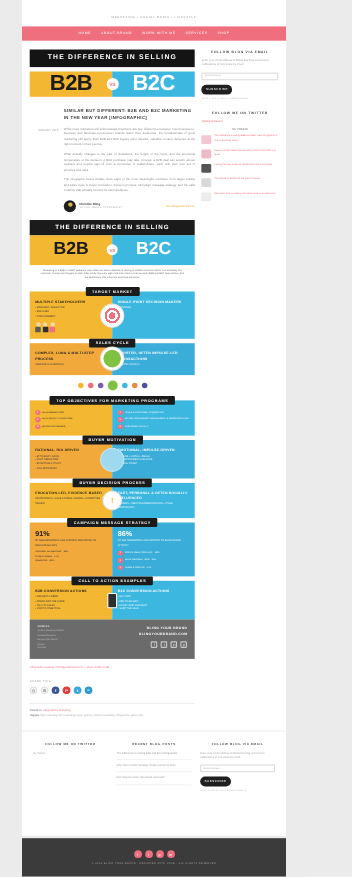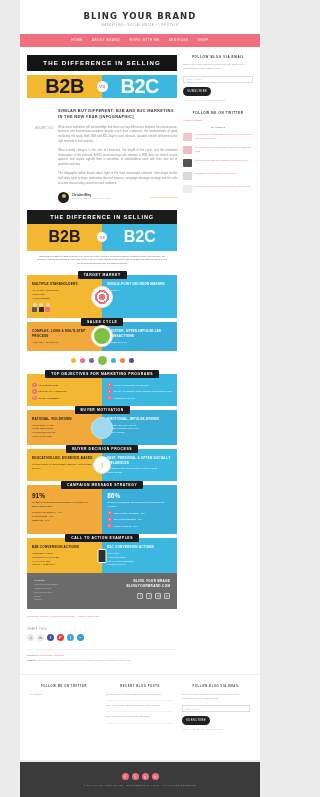--- a/index.html
+++ b/index.html
@@ -186,21 +186,20 @@
     font-size: 3.4px; display: flex; align-items: center; justify-content: center; }
   .bottom-text { font-size: 2.3px; color: #9d9d9d; letter-spacing: 0.4px; text-transform: uppercase; }
 </style>
 </head>
 <body>
 
 <div class="page">
   <div class="sheet">
 
     <div class="brand">
-      <div class="brand-title">BLING YOUR BRAND</div>
       <div class="brand-sub">MARKETING • SOCIAL MEDIA • LIFESTYLE</div>
     </div>
 
     <div class="navbar">
       <div class="nav-item">HOME</div>
       <div class="nav-item">ABOUT BRAND</div>
       <div class="nav-item">WORK WITH ME</div>
       <div class="nav-item">SERVICES</div>
       <div class="nav-item">SHOP</div>
     </div>

